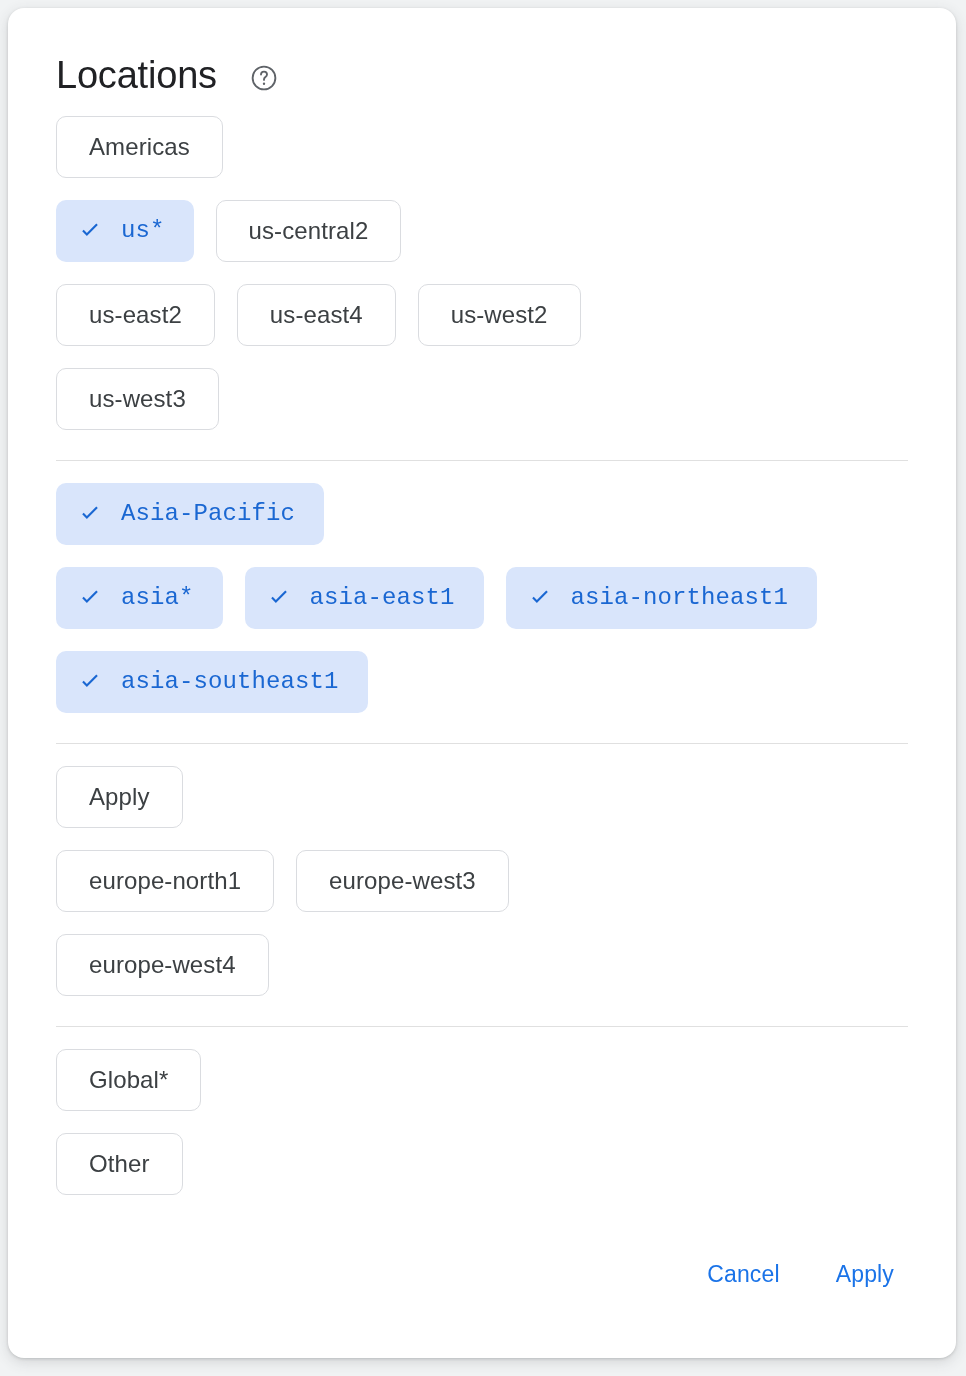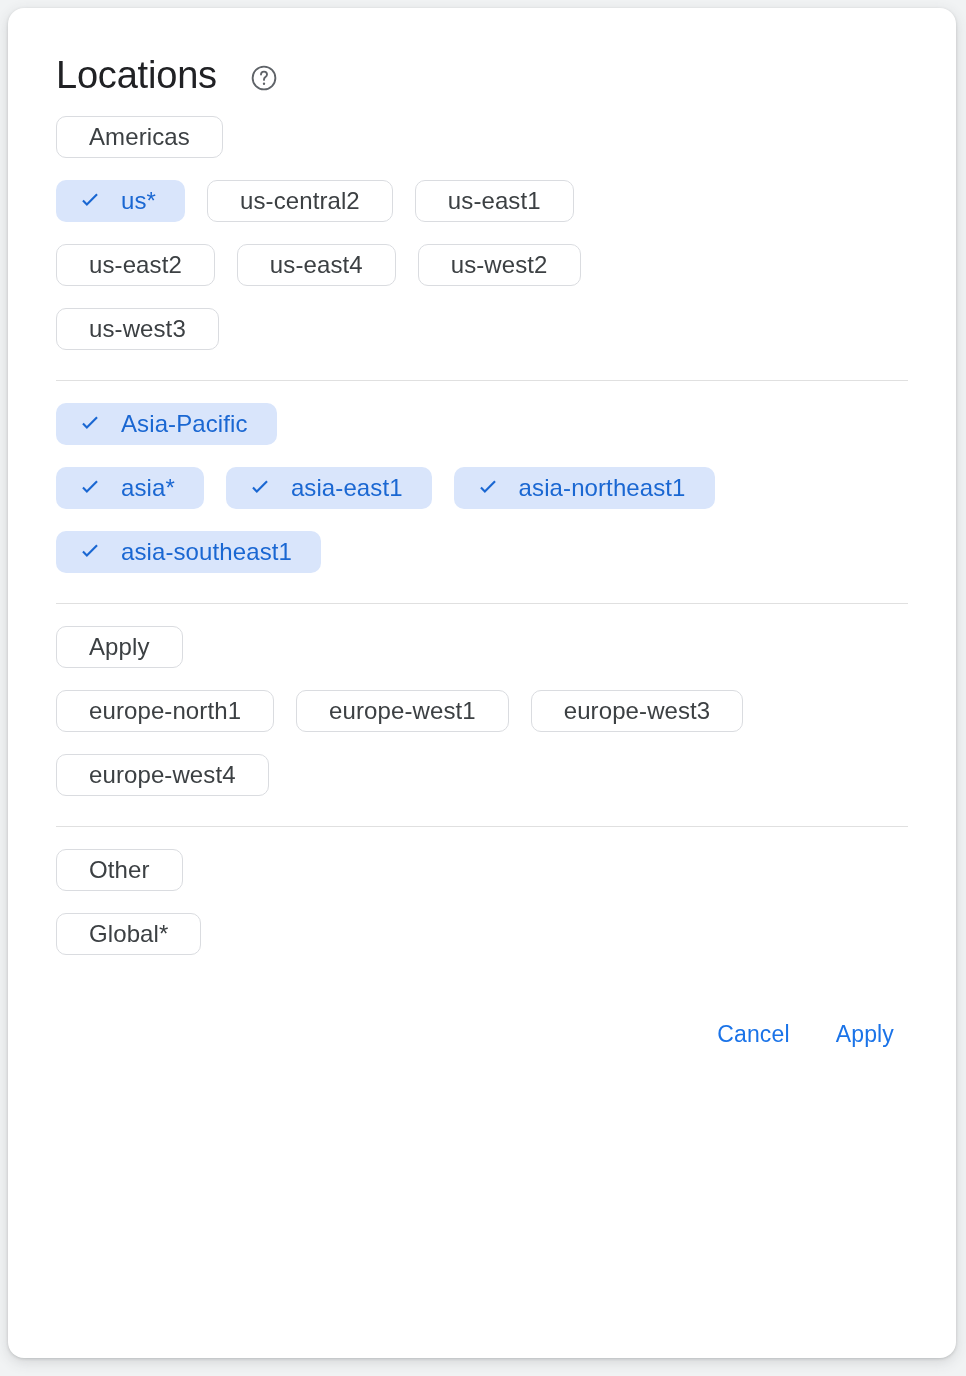--- a/index.html
+++ b/index.html
@@ -77,21 +77,21 @@
     gap: 22px;
     margin-top: 22px;
   }
   .chip-row:first-child {
     margin-top: 0;
   }
 
   .chip {
     display: inline-flex;
     align-items: center;
-    height: 42px;
+    height: 62px;
     box-sizing: border-box;
     padding: 0 32px;
     border-radius: 10px;
     font-size: 24px;
     line-height: 1;
     letter-spacing: 0.1px;
     white-space: nowrap;
     cursor: pointer;
     user-select: none;
   }
@@ -100,38 +100,39 @@
     background: #ffffff;
     border: 1px solid #dadce0;
     color: #3c4043;
   }
 
   .chip.selected {
     background: #d9e5fb;
     border: 1px solid transparent;
     color: #1a67d2;
     padding: 0 28px 0 20px;
+    font-family: Liberation Mono, monospace;
   }
 
   .chip .check {
     display: inline-flex;
     align-items: center;
     justify-content: center;
     width: 26px;
     height: 26px;
     margin-right: 18px;
     flex: 0 0 auto;
   }
   .chip .check svg { display: block; }
 
   .dialog-footer {
     display: flex;
     justify-content: flex-end;
     align-items: center;
-    gap: 10px;
+    gap: 20px;
     padding: 56px 44px 0 48px;
   }
 
   .text-button {
     background: none;
     border: none;
     font-family: inherit;
     font-size: 23px;
     line-height: 1;
     color: #1a73e8;
@@ -169,23 +170,20 @@
             <span class="check">
               <svg width="26" height="26" viewBox="0 0 24 24" aria-hidden="true">
                 <path d="M9.1 16.6 4.8 12.3l1.4-1.4 2.9 2.9 8.7-8.7 1.4 1.4z" fill="#1a67d2"></path>
               </svg>
             </span>
             <span>us*</span>
           </div>
           <div class="chip unselected">
             <span>us-central2</span>
           </div>
-          <div class="chip unselected">
-            <span>us-east1</span>
-          </div>
         </div>
         <div class="chip-row">
           <div class="chip unselected">
             <span>us-east2</span>
           </div>
           <div class="chip unselected">
             <span>us-east4</span>
           </div>
           <div class="chip unselected">
             <span>us-west2</span>
@@ -251,42 +249,39 @@
         <div class="chip-row">
           <div class="chip unselected">
             <span>Apply</span>
           </div>
         </div>
         <div class="chip-row">
           <div class="chip unselected">
             <span>europe-north1</span>
           </div>
           <div class="chip unselected">
-            <span>europe-west1</span>
-          </div>
-          <div class="chip unselected">
             <span>europe-west3</span>
           </div>
         </div>
         <div class="chip-row">
           <div class="chip unselected">
             <span>europe-west4</span>
           </div>
         </div>
       </div>
       <div class="divider"></div>
       <div class="section">
         <div class="chip-row">
           <div class="chip unselected">
+            <span>Global*</span>
+          </div>
+        </div>
+        <div class="chip-row">
+          <div class="chip unselected">
             <span>Other</span>
-          </div>
-        </div>
-        <div class="chip-row">
-          <div class="chip unselected">
-            <span>Global*</span>
           </div>
         </div>
       </div>
     </div>
 
   <div class="dialog-footer">
     <button class="text-button">Cancel</button>
     <button class="text-button">Apply</button>
   </div>
 

